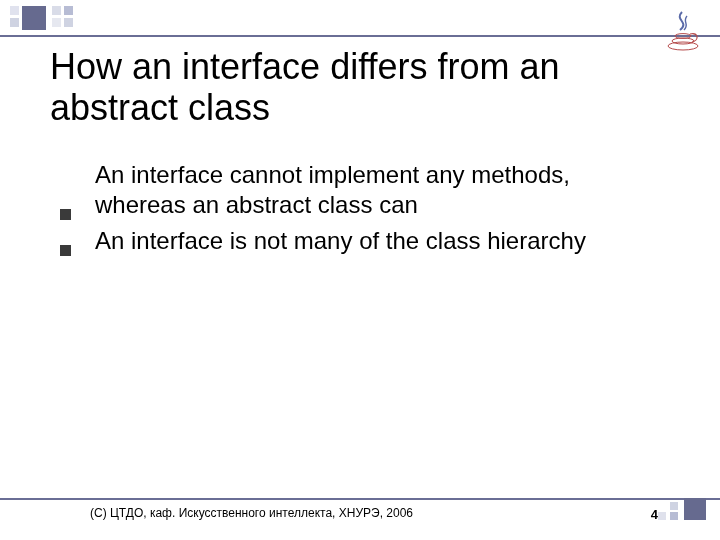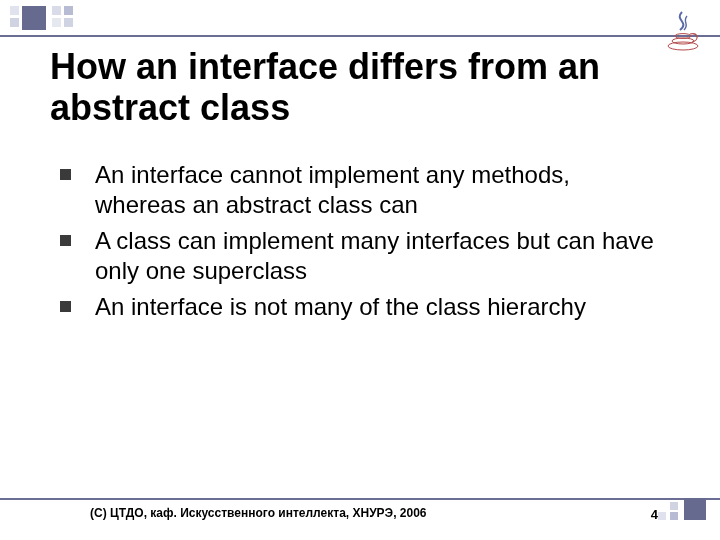--- a/index.html
+++ b/index.html
@@ -61,31 +61,31 @@
     width: 46px;
     height: 46px;
   }
   .title {
     position: absolute;
     top: 46px;
     left: 50px;
     right: 70px;
     font-size: 36px;
     line-height: 1.15;
-    font-weight: 700;
+    font-weight: 400;
   }
   .body {
     position: absolute;
     top: 160px;
     left: 60px;
     right: 60px;
   }
   .bullet {
     display: flex;
-    align-items: flex-start;
+    align-items: flex-end;
     margin-bottom: 6px;
   }
   .bullet .mark {
     width: 11px;
     height: 11px;
     background: #3a3a3a;
     flex: 0 0 11px;
     margin-top: 9px;
     margin-right: 24px;
   }
@@ -139,21 +139,20 @@
     width: 8px;
     height: 8px;
     background: #dfe1ec;
   }
   .copyright {
     position: absolute;
     left: 90px;
     bottom: 20px;
     font-size: 12px;
     color: #000;
-    font-weight: bold;
   }
   .pagenum {
     position: absolute;
     right: 62px;
     bottom: 18px;
     font-size: 13px;
     font-weight: bold;
     color: #000;
   }
 </style>
@@ -186,24 +185,20 @@
 
   <div class="title">How an interface differs from an abstract class</div>
 
   <div class="body">
     <div class="bullet">
       <div class="mark"></div>
       <div class="text">An interface cannot implement any methods, whereas an abstract class can</div>
     </div>
     <div class="bullet">
       <div class="mark"></div>
-      <div class="text">A class can implement many interfaces but can have only one superclass</div>
-    </div>
-    <div class="bullet">
-      <div class="mark"></div>
       <div class="text">An interface is not many of the class hierarchy</div>
     </div>
   </div>
 
   <div class="rule-bottom"></div>
   <div class="copyright">(С) ЦТДО, каф. Искусственного интеллекта, ХНУРЭ, 2006</div>
   <div class="pagenum">4</div>
   <div class="deco-bottom">
     <div class="sm3"></div>
     <div class="sm1"></div>

